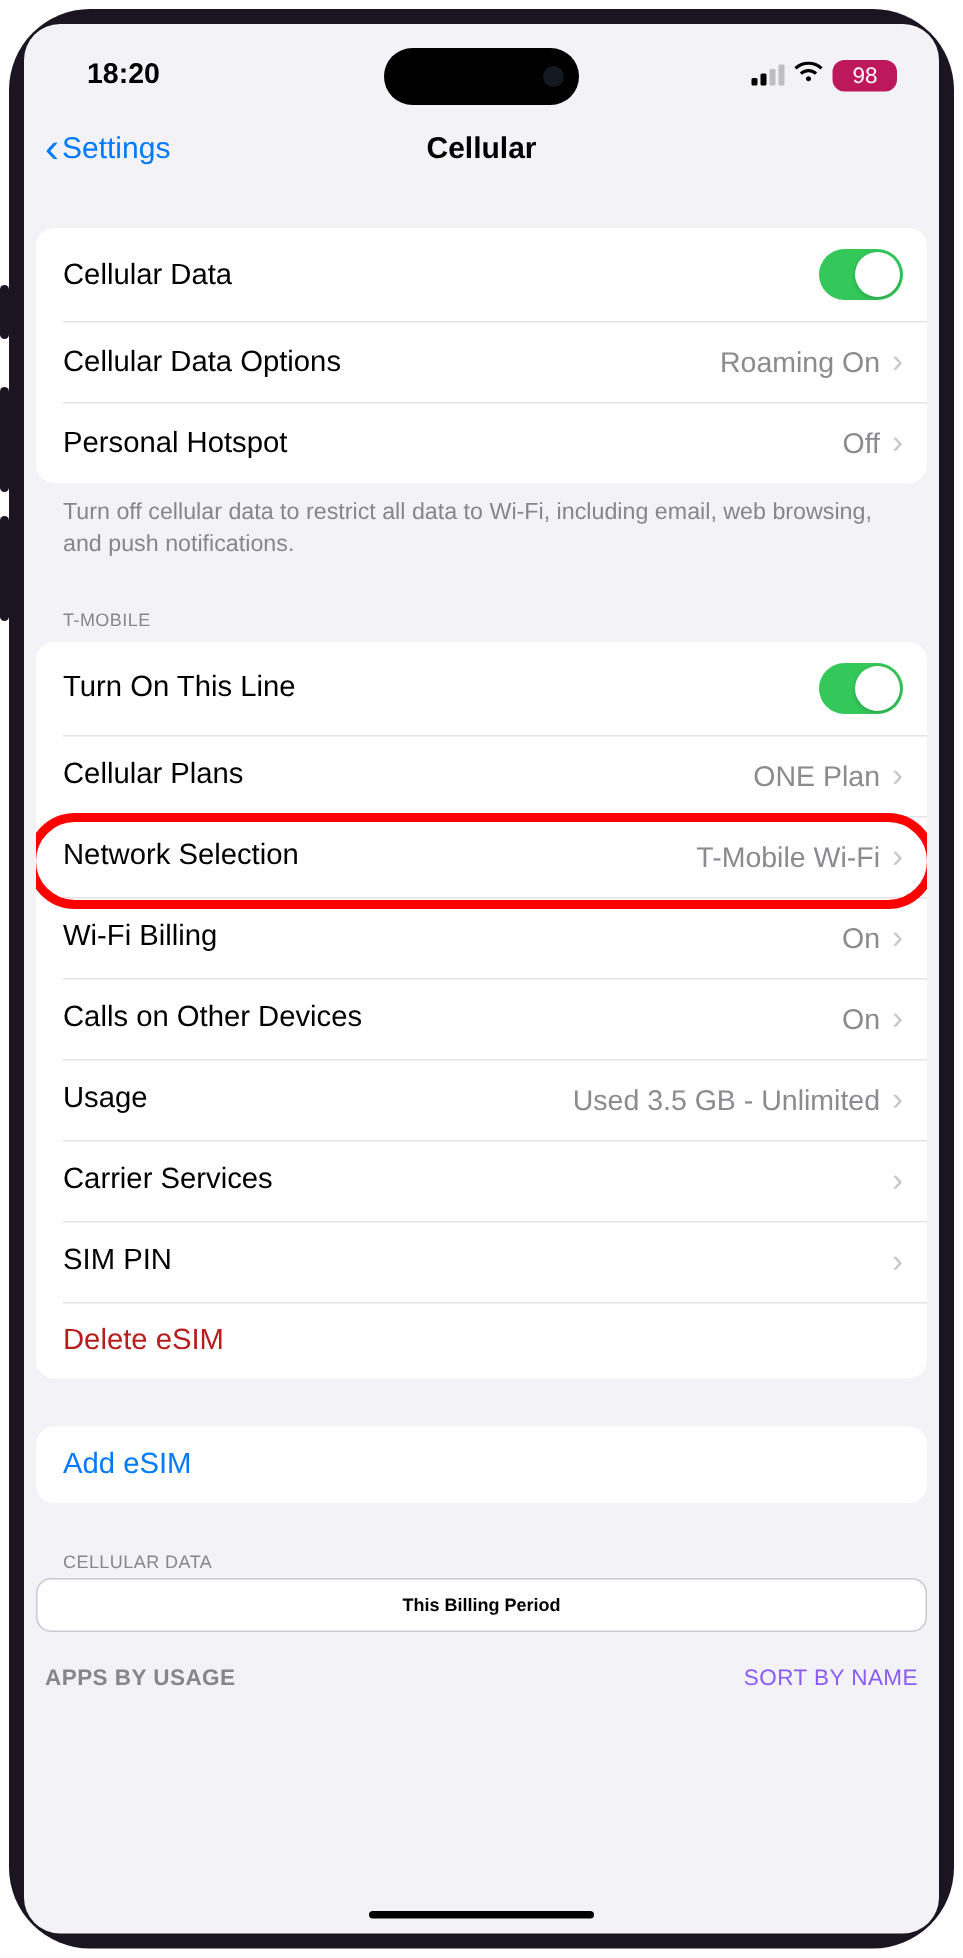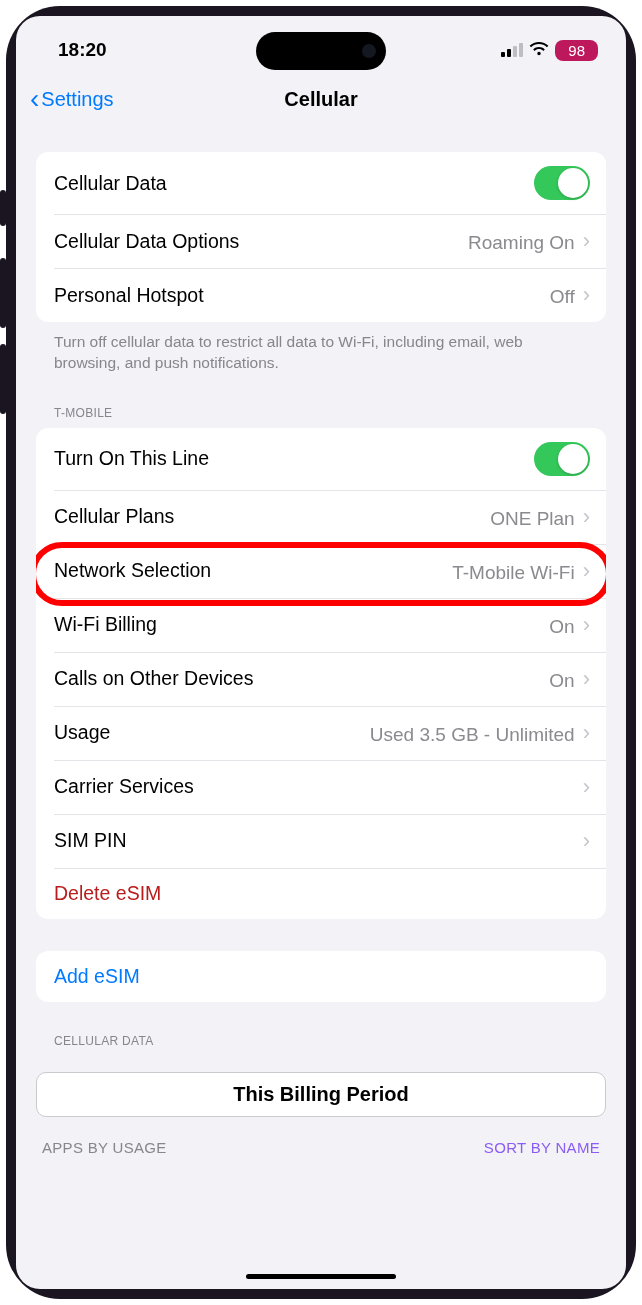--- a/index.html
+++ b/index.html
@@ -73,21 +73,21 @@
     display:flex; align-items:center; justify-content:center;
     height:50px; position:relative;
     font-size:20px;
   }
   .back-btn {
     position:absolute; left:14px; top:50%; transform:translateY(-50%);
     color:#007aff; font-size:20px; display:flex; align-items:center;
   }
   .back-btn .chev { font-size:28px; font-weight:500; line-height:1; margin-right:2px;}
   .title { font-weight:600; }
-  .content { padding: 0 20px; }
+  .content { padding: 0 8px; }
   .group { background:#fff; border-radius:12px; overflow:hidden; margin-top:32px; }
   .group.first-group { margin-top: 28px; }
   .row {
     display:flex; align-items:center; justify-content:space-between;
     padding: 14px 16px 14px 18px;
     font-size:19.5px;
     position:relative;
   }
   .row + .row::before {
     content:""; position:absolute; left:18px; right:0; top:0;
@@ -109,34 +109,34 @@
   }
   .footer-text {
     color:#86868b; font-size:15.5px; padding:10px 18px 0; line-height:1.35;
   }
   .header-text {
     color:#86868b; font-size:12px; padding:32px 18px 4px;
     text-transform:uppercase; letter-spacing:0.3px;
   }
   .header-text + .group { margin-top:4px; }
   .seg-control {
-    margin:20px 0 0;
+    margin:0 0 0;
     background:#fff;
     border:1px solid #c9c9ce;
     border-radius:10px;
     padding:10px;
     text-align:center;
     font-weight:600;
-    font-size:20px;
+    font-size:12px;
   }
   .bottom-row {
     display:flex; justify-content:space-between;
     padding:22px 6px 0; font-size:15px;
   }
-  .bottom-row .left { color:#86868b; letter-spacing:.3px;}
+  .bottom-row .left { color:#86868b; letter-spacing:.3px;font-weight:bold;}
   .bottom-row .right { color:#8b5cf6; letter-spacing:.3px;}
   .home-indicator {
     position:absolute; bottom:10px; left:50%; transform:translateX(-50%);
     width:150px; height:5px; background:#000; border-radius:3px;
   }
   .highlight-oval {
     position:absolute; border:6px solid #ff0000;
     border-radius:38px; pointer-events:none; z-index:100;
   }
   .wifi-icon { display:inline-block; }

